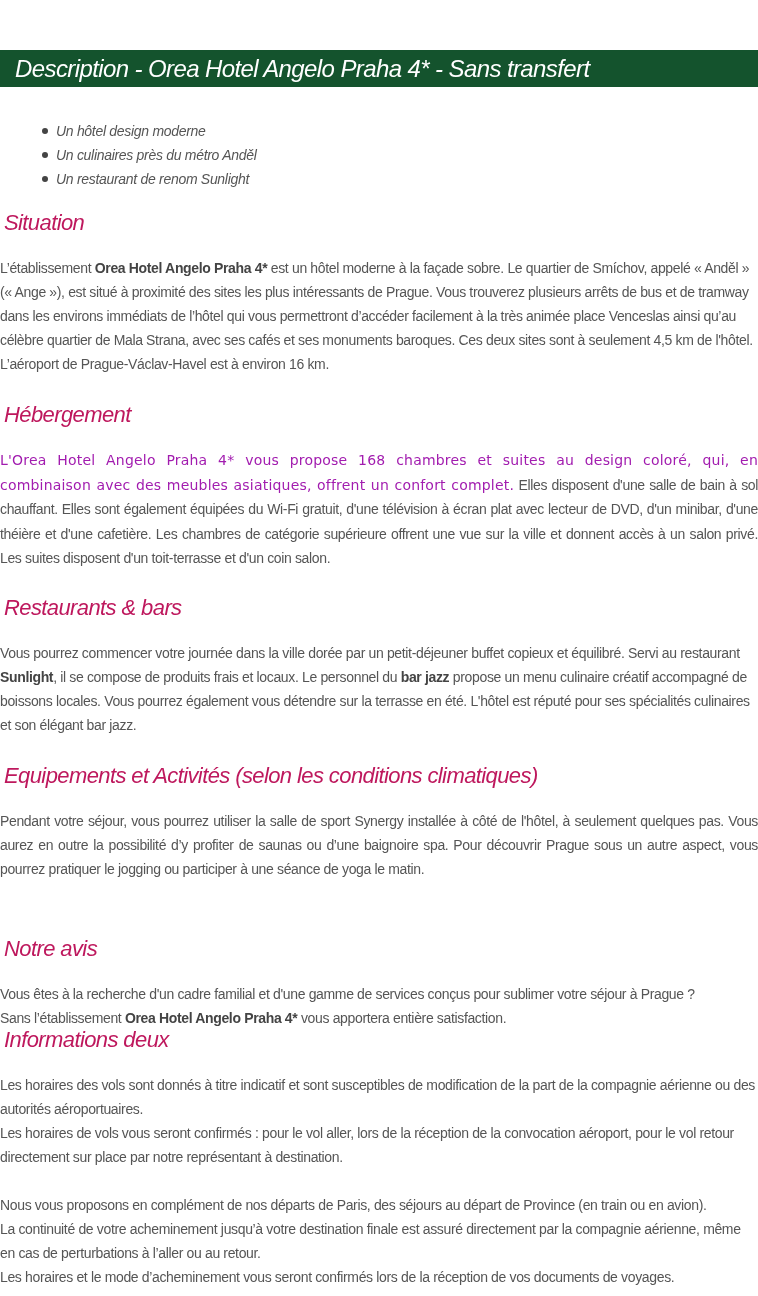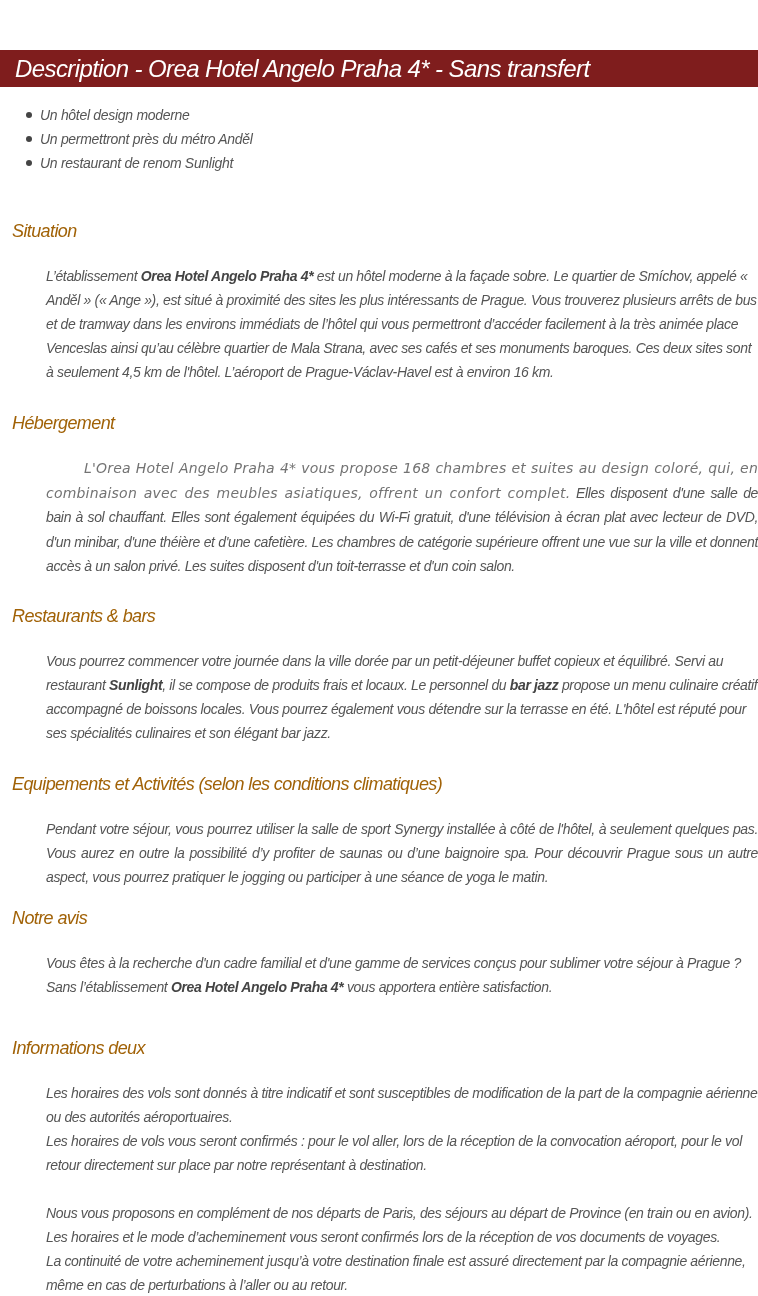--- a/index.html
+++ b/index.html
@@ -14,40 +14,40 @@
       font-family: "Liberation Sans", sans-serif;
       color: #555555;
       position: relative;
     }
     .title-bar {
       position: absolute;
       left: 0;
       top: 50px;
       width: 758px;
       height: 37px;
-      background: #7f1d1d;
+      background: #14532d;
       box-sizing: border-box;
       padding-left: 15px;
       display: flex;
       align-items: center;
     }
     .title-bar h1 {
       margin: 0;
       font-size: 24px;
       font-style: italic;
       font-weight: normal;
       color: #ffffff;
       letter-spacing: -0.6px;
       white-space: nowrap;
     }
     .highlights {
       position: absolute;
       left: 0;
       top: 103px;
-      margin: 0;
+      margin: 16px;
       padding: 0;
       list-style: none;
     }
     .highlights li {
       position: relative;
       padding-left: 40px;
       height: 24px;
       line-height: 24px;
       font-size: 14px;
       font-style: italic;
@@ -62,75 +62,72 @@
       height: 6px;
       border-radius: 50%;
       background: #444444;
     }
     .section {
       position: absolute;
       left: 0;
       width: 758px;
     }
     .section h2 {
-      margin: 12px;
+      margin: 4px;
       height: 36px;
       line-height: 36px;
-      font-size: 18px;
+      font-size: 22px;
       font-style: italic;
       font-weight: normal;
-      color: #a16207;
+      color: #be185d;
       letter-spacing: -0.6px;
       white-space: nowrap;
     }
     .section .body {
       margin-top: 15px;
       font-size: 14px;
       line-height: 24px;
-      font-style: italic;
       color: #555555;
       letter-spacing: -0.35px;
-      padding-left: 46px;
     }
     .section .body p {
       margin: 0;
     }
     .section .body b {
       color: #444444;
       font-weight: bold;
     }
     .justify {
       text-align: justify;
     }
     .mono-lead {
       font-family: "DejaVu Sans", sans-serif;
       font-size: 14px;
-      color: #737373;
+      color: #a21caf;
       letter-spacing: 0.2px;
-      margin-left: 38px;
     }
     .spacer {
       height: 24px;
     }
   </style>
 </head>
 <body>
 
 <div class="title-bar">
   <h1>Description - Orea Hotel Angelo Praha 4* - Sans transfert</h1>
 </div>
 
 <ul class="highlights">
   <li>
     <span class="bullet"></span>
     <span>Un hôtel design moderne</span>
   </li>
   <li>
     <span class="bullet"></span>
-    <span>Un permettront près du métro Anděl</span>
+    <span>Un culinaires près du métro Anděl</span>
   </li>
   <li>
     <span class="bullet"></span>
     <span>Un restaurant de renom Sunlight</span>
   </li>
 </ul>
 
 <div class="section" style="top:201px;">
   <h2>Situation</h2>
   <div class="body">
@@ -152,31 +149,31 @@
   </div>
 </div>
 
 <div class="section" style="top:754px;">
   <h2>Equipements et Activités (selon les conditions climatiques)</h2>
   <div class="body justify">
     <p>Pendant votre séjour, vous pourrez utiliser la salle de sport Synergy installée à côté de l'hôtel, à seulement quelques pas. Vous aurez en outre la possibilité d’y profiter de saunas ou d’une baignoire spa. Pour découvrir Prague sous un autre aspect, vous pourrez pratiquer le jogging ou participer à une séance de yoga le matin.</p>
   </div>
 </div>
 
-<div class="section" style="top:888px;">
+<div class="section" style="top:927px;">
   <h2>Notre avis</h2>
   <div class="body">
     <p>Vous êtes à la recherche d'un cadre familial et d'une gamme de services conçus pour sublimer votre séjour à Prague ?</p>
     <p><span>Sans l’établissement </span><b>Orea Hotel Angelo Praha 4*</b><span> vous apportera entière satisfaction.</span></p>
   </div>
 </div>
 
 <div class="section" style="top:1018px;">
   <h2>Informations deux</h2>
   <div class="body">
     <p>Les horaires des vols sont donnés à titre indicatif et sont susceptibles de modification de la part de la compagnie aérienne ou des autorités aéroportuaires.</p>
     <p>Les horaires de vols vous seront confirmés : pour le vol aller, lors de la réception de la convocation aéroport, pour le vol retour directement sur place par notre représentant à destination.</p>
     <div class="spacer"></div>
     <p>Nous vous proposons en complément de nos départs de Paris, des séjours au départ de Province (en train ou en avion).</p>
+    <p>La continuité de votre acheminement jusqu’à votre destination finale est assuré directement par la compagnie aérienne, même en cas de perturbations à l’aller ou au retour.</p>
     <p>Les horaires et le mode d’acheminement vous seront confirmés lors de la réception de vos documents de voyages.</p>
-    <p>La continuité de votre acheminement jusqu’à votre destination finale est assuré directement par la compagnie aérienne, même en cas de perturbations à l’aller ou au retour.</p>
   </div>
 </div>
 
 </body></html>

